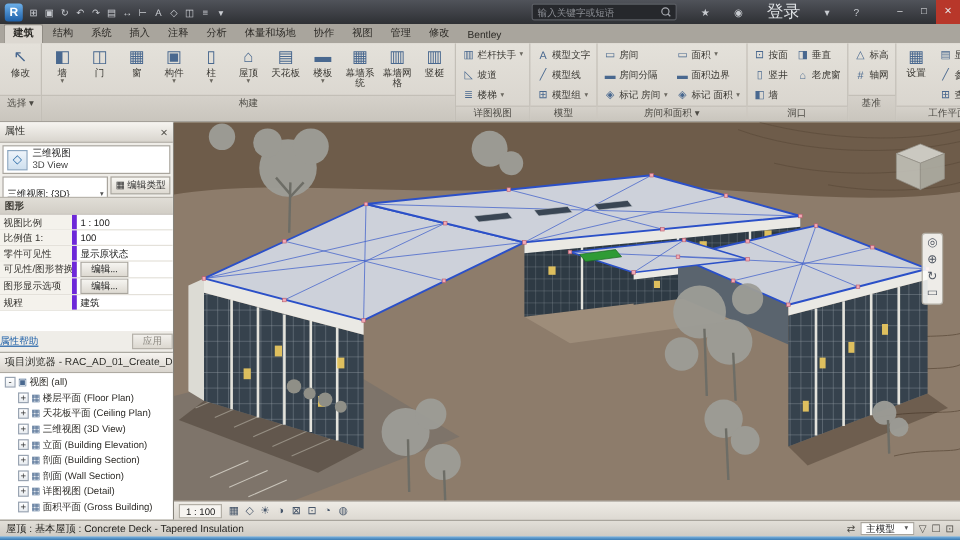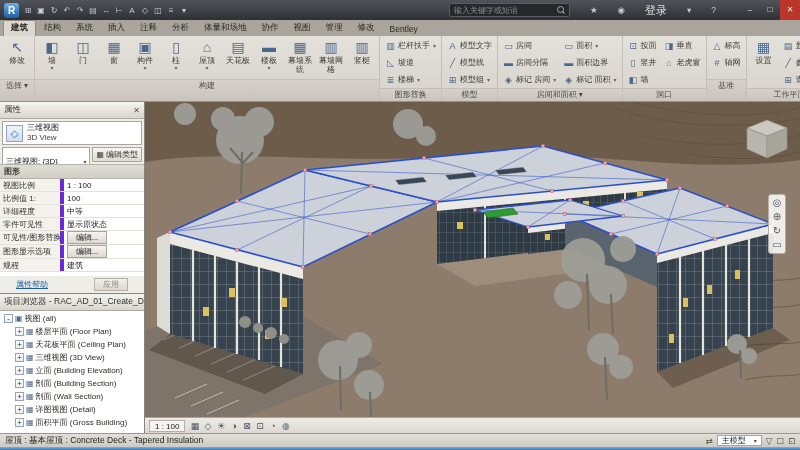--- a/index.html
+++ b/index.html
@@ -14,21 +14,21 @@
   .qat-btn { width:12px; text-align:center; font-size:8px; color:#c9ccd1; }
   .doc-title { font-size:8.5px; color:#eceff2; padding:1px 12px; white-space:nowrap; }
   .tb-right { margin-left:auto; display:flex; align-items:center; gap:20px; }
   .search { display:flex; align-items:center; background:#26282c; border:1px solid #5a5d63; border-radius:2px; height:14px; padding:0 4px; gap:3px; }
   .search input { width:100px; background:transparent; border:0; outline:0; color:#c6c9cd; font-size:8px; font-family:inherit; }
   .search input::placeholder { color:#8b8e94; }
   .mag { width:8px; height:8px; position:relative; flex:none; }
   .mag::before { content:""; position:absolute; width:5px; height:5px; border:1px solid #a7aab0; border-radius:50%; }
   .mag::after { content:""; position:absolute; width:3px; height:1px; background:#a7aab0; transform:rotate(45deg); left:5px; top:6px; }
   .tb-ic { font-size:8.5px; color:#c9ccd1; }
-  .login { font-size:11px; color:#dfe2e5; white-space:nowrap; }
+  .login { font-size:14px; color:#dfe2e5; white-space:nowrap; }
   .winbtns { display:flex; margin-left:4px; height:20px; }
   .winbtn { width:20px; text-align:center; line-height:19px; font-size:8px; color:#e6e8ea; }
   .winbtn.close { background:#b8372a; }
 
   
   .tabs { height:16px; background:#a9a59d; display:flex; align-items:flex-end; padding-left:3px; gap:1px; flex:none; }
   .tab { font-size:8.5px; color:#2c2a26; padding:1px 7px 2px; white-space:nowrap; }
   .tab.active { background:#dcd8d1; border:1px solid #8f8b83; border-bottom:none; border-radius:2px 2px 0 0; font-weight:bold; }
 
   
@@ -62,21 +62,21 @@
   .combo { flex:1; background:#fff; border:1px solid #a9a59d; font-size:8px; display:flex; align-items:center; padding:13px 3px; gap:18px; min-width:0; }
   .combo .cv { flex:1; white-space:nowrap; overflow:hidden; }
   .combo .ca { color:#555; font-size:6px; }
   .btn { border:1px solid #a9a59d; background:linear-gradient(#f8f7f3,#dedad2); font-size:8px; display:flex; align-items:center; padding:0 3px; gap:2px; color:#333; white-space:nowrap; }
   .sechead { background:linear-gradient(#e0ddd6,#d2cec6); border-top:1px solid #b8b4ac; border-bottom:1px solid #b8b4ac; font-size:8px; font-weight:bold; padding:1px 4px; color:#3c3a34; }
   .prows { flex:1; background:#fff; overflow:hidden; }
   .prow { display:grid; grid-template-columns:64px 1fr; border-bottom:1px solid #e4e1da; min-height:13px; align-items:center; }
   .plabel { font-size:8px; padding:0 3px; color:#34322e; background:#f4f2ec; border-right:4px solid #6d28d9; white-space:nowrap; overflow:hidden; height:100%; display:flex; align-items:center; }
   .pval { font-size:8px; padding:0 3px; white-space:nowrap; overflow:hidden; }
   .pval .pv.button { display:inline-block; border:1px solid #a9a59d; background:linear-gradient(#f6f5f1,#ddd9d1); padding:0 8px;font-family:Liberation Serif, serif; }
-  .pfoot { height:17px; flex:none; display:flex; align-items:center; justify-content:space-between; padding:0 16px; background:#efede8; }
+  .pfoot { height:17px; flex:none; display:flex; align-items:center; justify-content:space-between; padding:0 0; background:#efede8; }
   .plink { font-size:8px; color:#1d5fa7; text-decoration:underline; }
   .apply { font-size:8px; color:#8f8c84; border:1px solid #b5b1a9; background:linear-gradient(#f2f0ec,#dcd8d0); padding:0 8px; }
   .browser { flex:1; display:flex; flex-direction:column; min-height:0; }
   .tree { flex:1; background:#fff; overflow:hidden; padding-top:1px; }
   .trow { display:flex; align-items:center; height:13px; gap:2px; white-space:nowrap; }
   .texp { width:9px; height:9px; flex:none; border:1px solid #99a4b2; color:#333; font-size:8px; line-height:7px; text-align:center; background:linear-gradient(#fff,#e8ecf0); }
   .tico { font-size:8px; color:#49688f; flex:none; }
   .tlbl { font-size:8px; color:#2e2c28; }
 
   
@@ -280,21 +280,21 @@
                   <span class="ric">◺</span>
                   <span class="rlb">坡道</span>
                 </div>
 
                 <div class="rbtn arrow">
                   <span class="ric">≣</span>
                   <span class="rlb">楼梯</span>
                 </div>
               </div>
           </div>
-        <div class="rglabel">图形替换</div>
+        <div class="rglabel">详图视图</div>
       </div>
 
       <div class="rgroup">
         <div class="rtools">
 
             <div class="rcol">
 
                 <div class="rbtn">
                   <span class="ric">A</span>
                   <span class="rlb">模型文字</span>
@@ -476,24 +476,20 @@
             <div class="prow">
               <span class="plabel">视图比例</span>
               <span class="pval"><span class="pv">1 : 100</span></span>
             </div>
 
             <div class="prow">
               <span class="plabel">比例值  1:</span>
               <span class="pval"><span class="pv">100</span></span>
             </div>
 
-            <div class="prow">
-              <span class="plabel">详细程度</span>
-              <span class="pval"><span class="pv">中等</span></span>
-            </div>
 
             <div class="prow">
               <span class="plabel">零件可见性</span>
               <span class="pval"><span class="pv">显示原状态</span></span>
             </div>
 
             <div class="prow">
               <span class="plabel">可见性/图形替换</span>
               <span class="pval"><span class="pv button">编辑...</span></span>
             </div>

